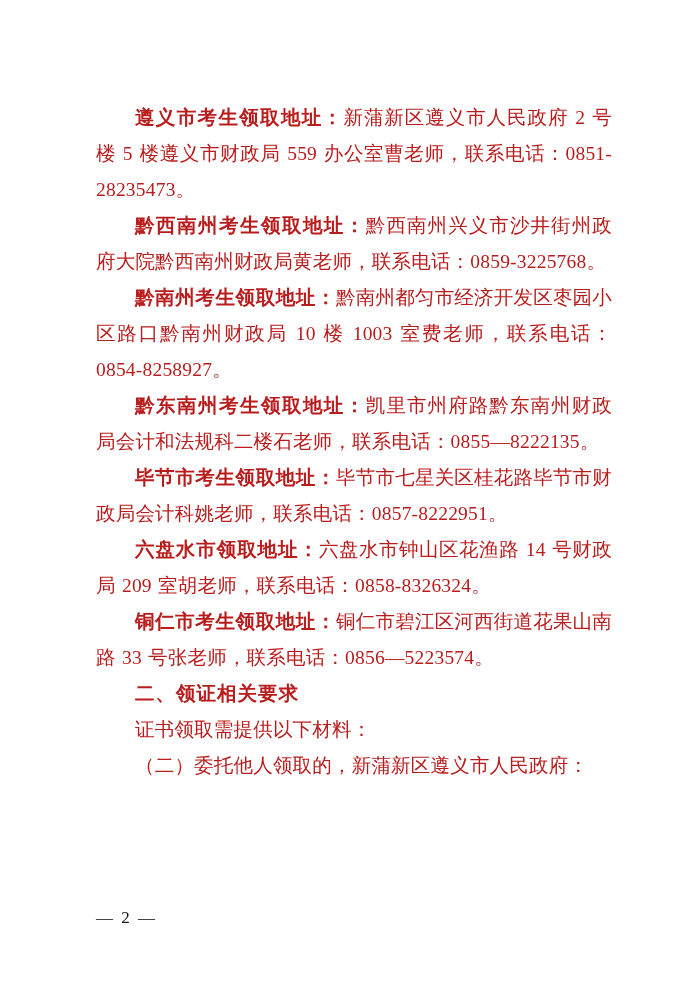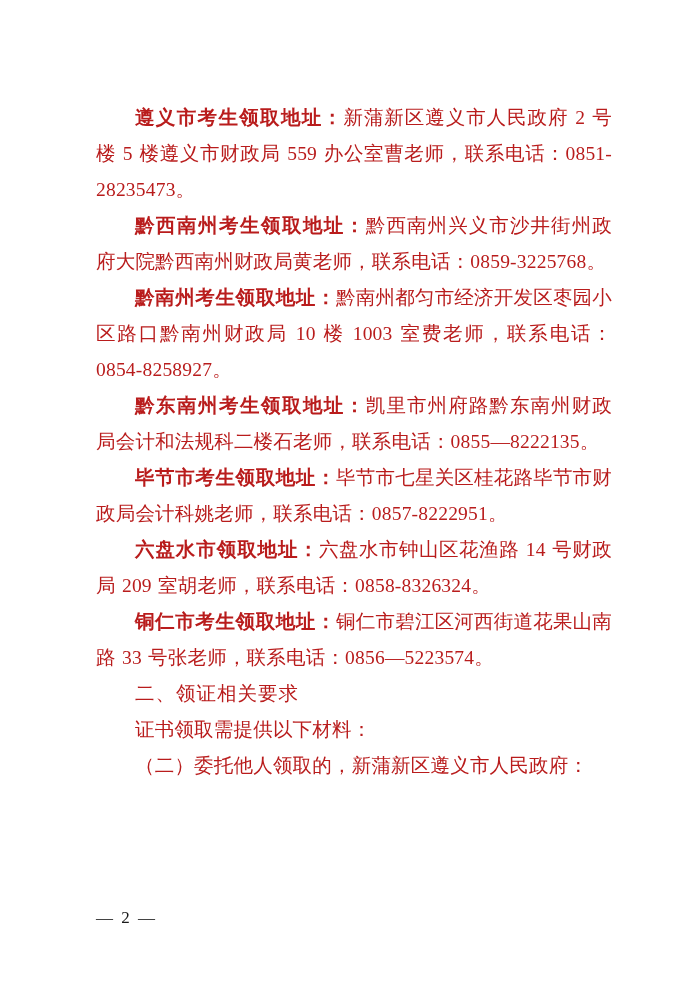--- a/index.html
+++ b/index.html
@@ -32,21 +32,21 @@
     color: #b91c1c;
     letter-spacing: 0.2px;
   }
   .para {
     margin: 0;
     text-indent: 2em;
     text-align: justify;
     text-justify: inter-ideograph;
   }
   .para.heading {
-    font-weight: normal;
+    font-weight: bold;
     letter-spacing: 1px;
   }
   .lead {
     font-weight: bold;
     letter-spacing: 0.6px;
   }
   .spread {
     
     word-spacing: 0.06em;
   }

